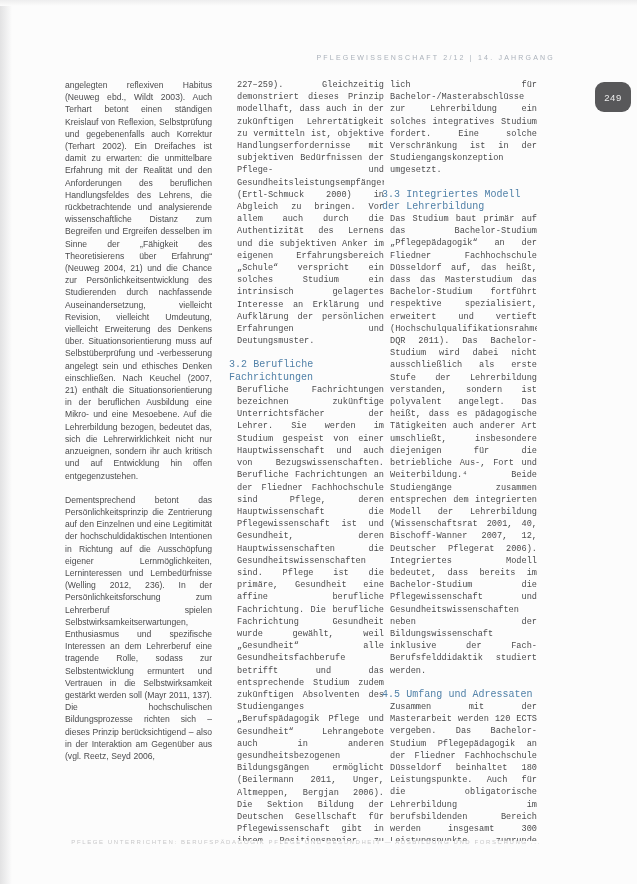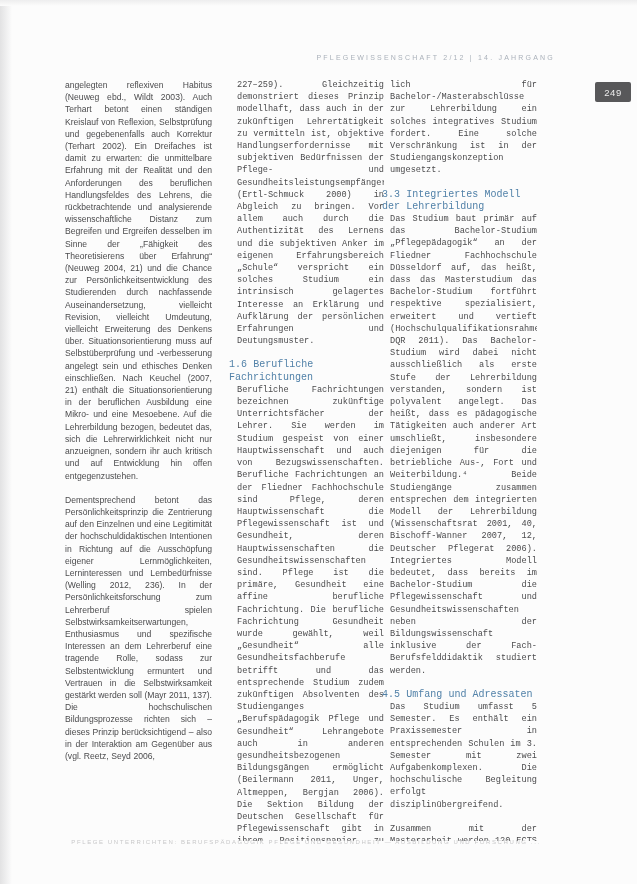--- a/index.html
+++ b/index.html
@@ -20,22 +20,22 @@
   }
   .running-header{
     position:absolute;top:54px;left:57px;width:498px;
     text-align:right;
     font-size:7px;letter-spacing:2.2px;
     color:#aab1ba;
     text-transform:uppercase;
   }
   .page-badge{
     position:absolute;top:82px;right:6px;
-    width:36px;height:20px;
-    background:#58585a;border-radius:2px;
+    width:36px;height:30px;
+    background:#58585a;border-radius:9px;
     color:#ececec;font-size:9.5px;letter-spacing:0.5px;
     display:flex;align-items:center;justify-content:center;
   }
   .col{
     position:absolute;top:79px;height:762px;width:155px;
     overflow:hidden;
     font-size:8.6px;line-height:12.2px;
     color:#4b4b4d;
     text-align:justify;
     hyphens:auto;
@@ -73,27 +73,26 @@
 
   <div class="page-badge">249</div>
 
   <div class="col col-1">
     <p>angelegten reflexiven Habitus (Neuweg ebd., Wildt 2003). Auch Terhart betont einen ständigen Kreislauf von Reflexion, Selbstprüfung und gegebenenfalls auch Korrektur (Terhart 2002). Ein Dreifaches ist damit zu erwarten: die unmittelbare Erfahrung mit der Realität und den Anforderungen des beruflichen Handlungsfeldes des Lehrens, die rückbetrachtende und analysierende wissenschaftliche Distanz zum Begreifen und Ergreifen desselben im Sinne der „Fähigkeit des Theoretisierens über Erfahrung“ (Neuweg 2004, 21) und die Chance zur Persönlichkeitsentwicklung des Studierenden durch nachfassende Auseinandersetzung, vielleicht Revision, vielleicht Umdeutung, vielleicht Erweiterung des Denkens über. Situationsorientierung muss auf Selbstüberprüfung und -verbesserung angelegt sein und ethisches Denken einschließen. Nach Keuchel (2007, 21) enthält die Situationsorientierung in der beruflichen Ausbildung eine Mikro- und eine Mesoebene. Auf die Lehrerbildung bezogen, bedeutet das, sich die Lehrerwirklichkeit nicht nur anzueignen, sondern ihr auch kritisch und auf Entwicklung hin offen entgegenzustehen.</p>
     <p>Dementsprechend betont das Persönlichkeitsprinzip die Zentrierung auf den Einzelnen und eine Legitimität der hochschuldidaktischen Intentionen in Richtung auf die Ausschöpfung eigener Lernmöglichkeiten, Lerninteressen und Lernbedürfnisse (Welling 2012, 236). In der Persönlichkeitsforschung zum Lehrerberuf spielen Selbstwirksamkeitserwartungen, Enthusiasmus und spezifische Interessen an dem Lehrerberuf eine tragende Rolle, sodass zur Selbstentwicklung ermuntert und Vertrauen in die Selbstwirksamkeit gestärkt werden soll (Mayr 2011, 137). Die hochschulischen Bildungsprozesse richten sich – dieses Prinzip berücksichtigend – also in der Interaktion am Gegenüber aus (vgl. Reetz, Seyd 2006,</p>
   </div>
 
   <div class="col col-2">
     <p>227–259). Gleichzeitig demonstriert dieses Prinzip modellhaft, dass auch in der zukünftigen Lehrertätigkeit zu vermitteln ist, objektive Handlungserfordernisse mit subjektiven Bedürfnissen der Pflege- und Gesundheitsleistungsempfänger (Ertl-Schmuck 2000) in Abgleich zu bringen. Vor allem auch durch die Authentizität des Lernens und die subjektiven Anker im eigenen Erfahrungsbereich „Schule“ verspricht ein solches Studium ein intrinsisch gelagertes Interesse an Erklärung und Aufklärung der persönlichen Erfahrungen und Deutungsmuster.</p>
-    <h3 class="section-heading">1.6 Berufliche Fachrichtungen</h3>
+    <h3 class="section-heading">3.2 Berufliche Fachrichtungen</h3>
     <p>Berufliche Fachrichtungen bezeichnen zukünftige Unterrichtsfächer der Lehrer. Sie werden im Studium gespeist von einer Hauptwissenschaft und auch von Bezugswissenschaften. Berufliche Fachrichtungen an der Fliedner Fachhochschule sind Pflege, deren Hauptwissenschaft die Pflegewissenschaft ist und Gesundheit, deren Hauptwissenschaften die Gesundheitswissenschaften sind. Pflege ist die primäre, Gesundheit eine affine berufliche Fachrichtung. Die berufliche Fachrichtung Gesundheit wurde gewählt, weil „Gesundheit“ alle Gesundheitsfachberufe betrifft und das entsprechende Studium zudem zukünftigen Absolventen des Studienganges „Berufspädagogik Pflege und Gesundheit“ Lehrangebote auch in anderen gesundheitsbezogenen Bildungsgängen ermöglicht (Beilermann 2011, Unger, Altmeppen, Bergjan 2006). Die Sektion Bildung der Deutschen Gesellschaft für Pflegewissenschaft gibt in ihrem Positionspapier zu bedenken, dass sowohl im Bachelor- als auch im Masterstudiengang bildungswissenschaftliche, fachdidaktische und fachwissenschaftliche sowie schulpraktische Anteile zu verschränken sind (Böhnke, Ertl-Schmuck, Fichtmüller 2006, 3). Ebenso die Kultusministerkonferenz (KMK 02.06.2005a), die grundsätz-</p>
   </div>
 
   <div class="col col-3">
     <p>lich für Bachelor-/Masterabschlüsse zur Lehrerbildung ein solches integratives Studium fordert. Eine solche Verschränkung ist in der Studiengangskonzeption umgesetzt.</p>
     <h3 class="section-heading">3.3 Integriertes Modell der Lehrerbildung</h3>
     <p>Das Studium baut primär auf das Bachelor-Studium „Pflegepädagogik“ an der Fliedner Fachhochschule Düsseldorf auf, das heißt, dass das Masterstudium das Bachelor-Studium fortführt respektive spezialisiert, erweitert und vertieft (Hochschulqualifikationsrahmen, DQR 2011). Das Bachelor-Studium wird dabei nicht ausschließlich als erste Stufe der Lehrerbildung verstanden, sondern ist polyvalent angelegt. Das heißt, dass es pädagogische Tätigkeiten auch anderer Art umschließt, insbesondere diejenigen für die betriebliche Aus-, Fort und Weiterbildung.⁴ Beide Studiengänge zusammen entsprechen dem integrierten Modell der Lehrerbildung (Wissenschaftsrat 2001, 40, Bischoff-Wanner 2007, 12, Deutscher Pflegerat 2006). Integriertes Modell bedeutet, dass bereits im Bachelor-Studium die Pflegewissenschaft und Gesundheitswissenschaften neben der Bildungswissenschaft inklusive der Fach-Berufsfelddidaktik studiert werden.</p>
     <h3 class="section-heading">4.5 Umfang und Adressaten</h3>
-    <p>Das Studium umfasst 5 Semester. Es enthält ein Praxissemester in entsprechenden Schulen im 3. Semester mit zwei Aufgabenkomplexen. Die hochschulische Begleitung erfolgt disziplinübergreifend.</p>
     <p>Zusammen mit der Masterarbeit werden 120 ECTS vergeben. Das Bachelor-Studium Pflegepädagogik an der Fliedner Fachhochschule Düsseldorf beinhaltet 180 Leistungspunkte. Auch für die obligatorische Lehrerbildung im berufsbildenden Bereich werden insgesamt 300 Leistungspunkte zugrunde gelegt, die sich auf</p>
   </div>
 
   <div class="running-footer">PFLEGE UNTERRICHTEN: BERUFSPÄDAGOGIK PFLEGE UND GESUNDHEIT — AUSBILDUNG UND FORSCHUNG ...</div>
 </div>
 
 </body></html>

